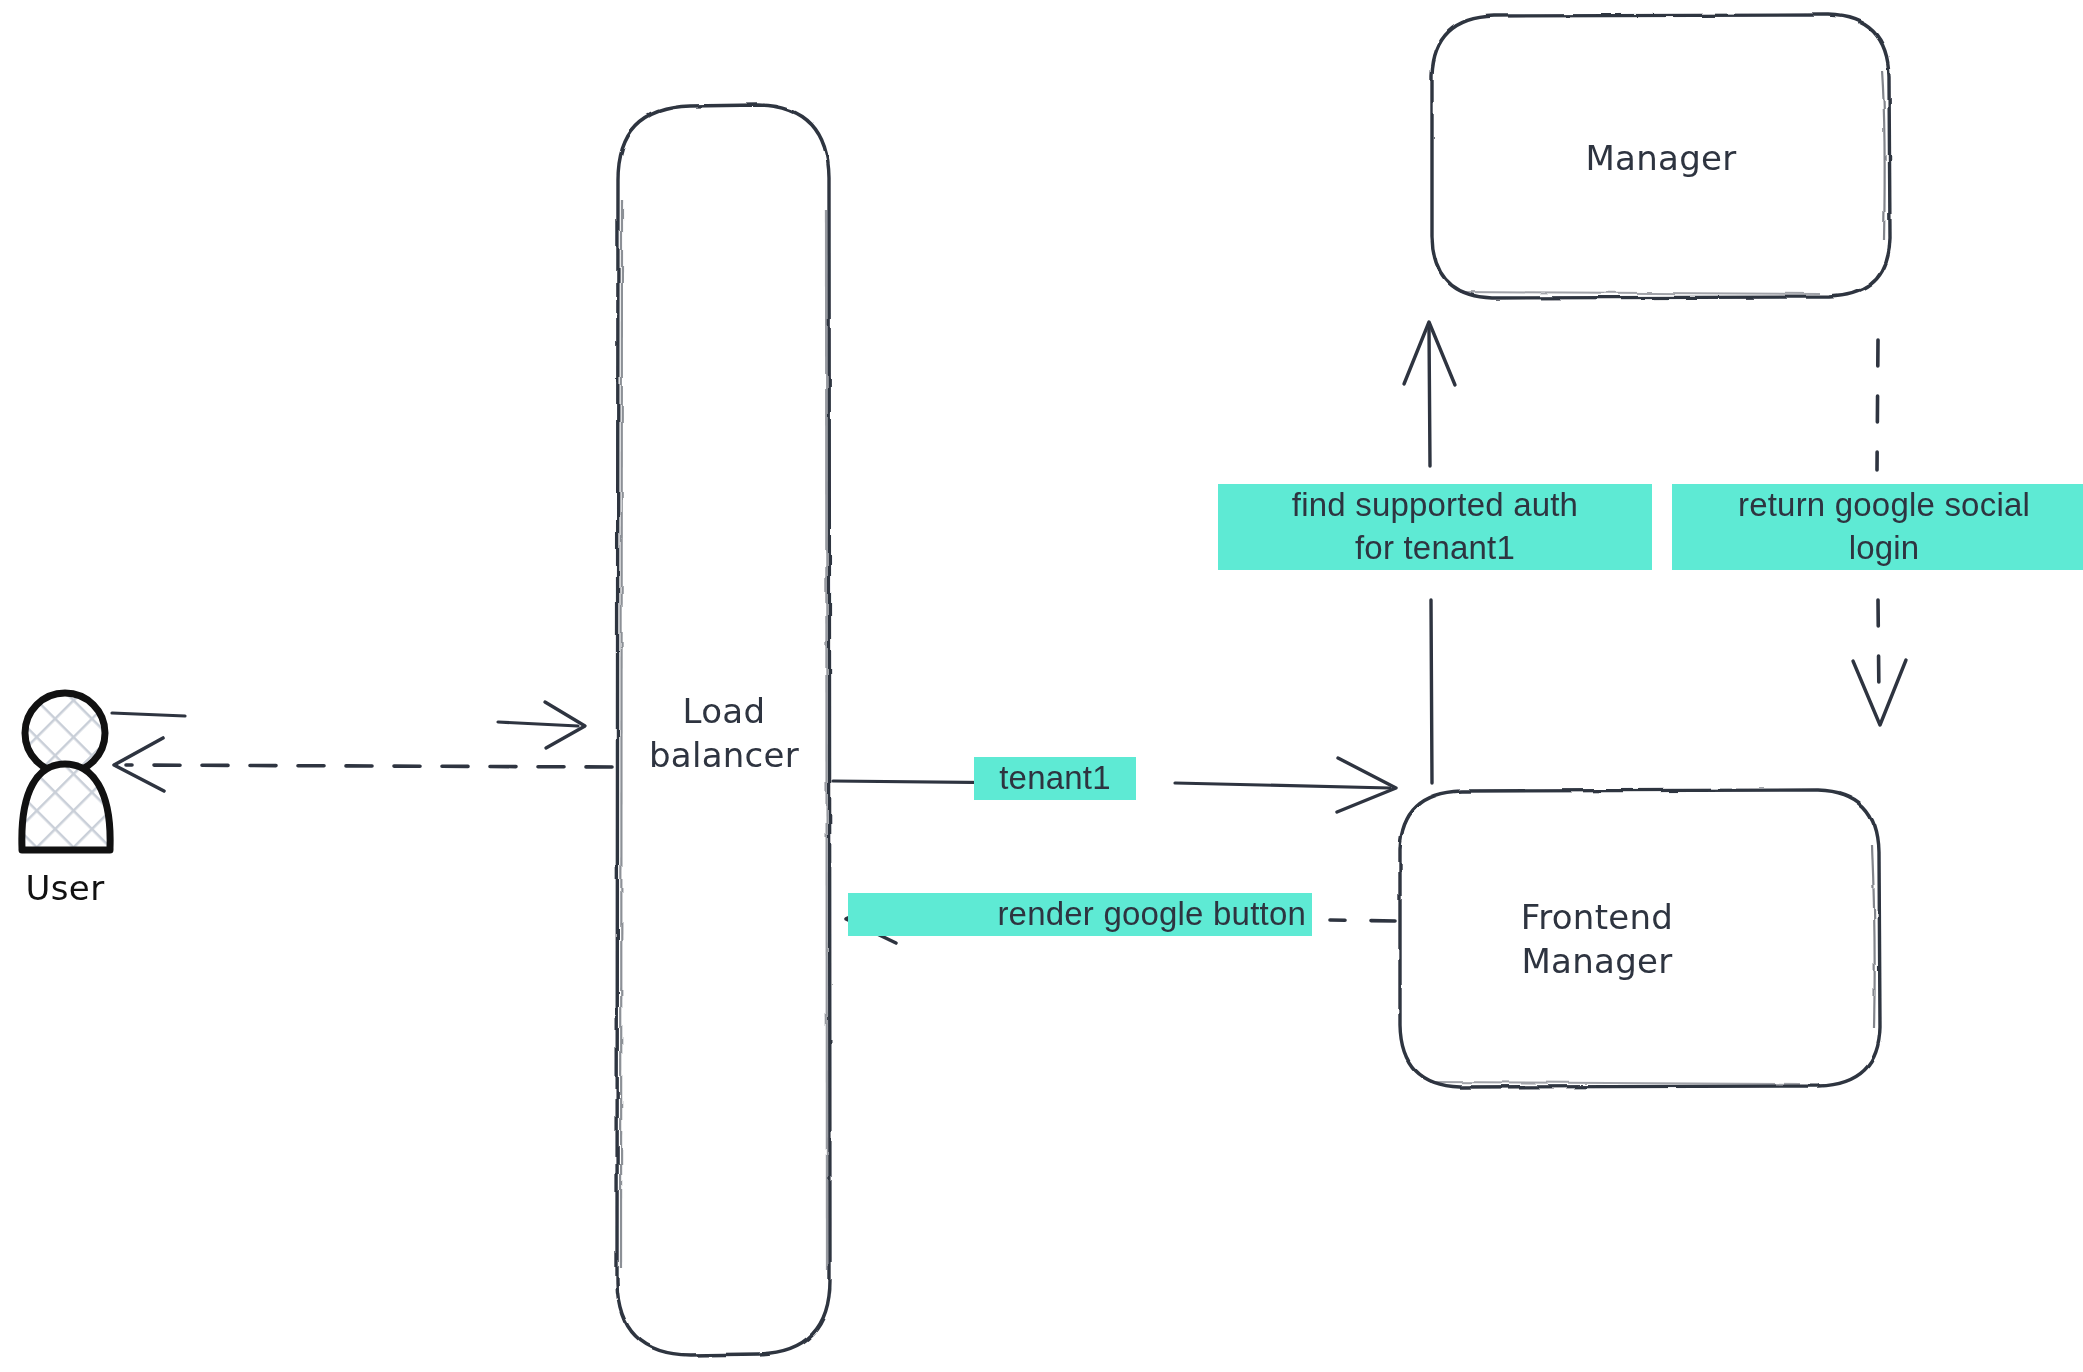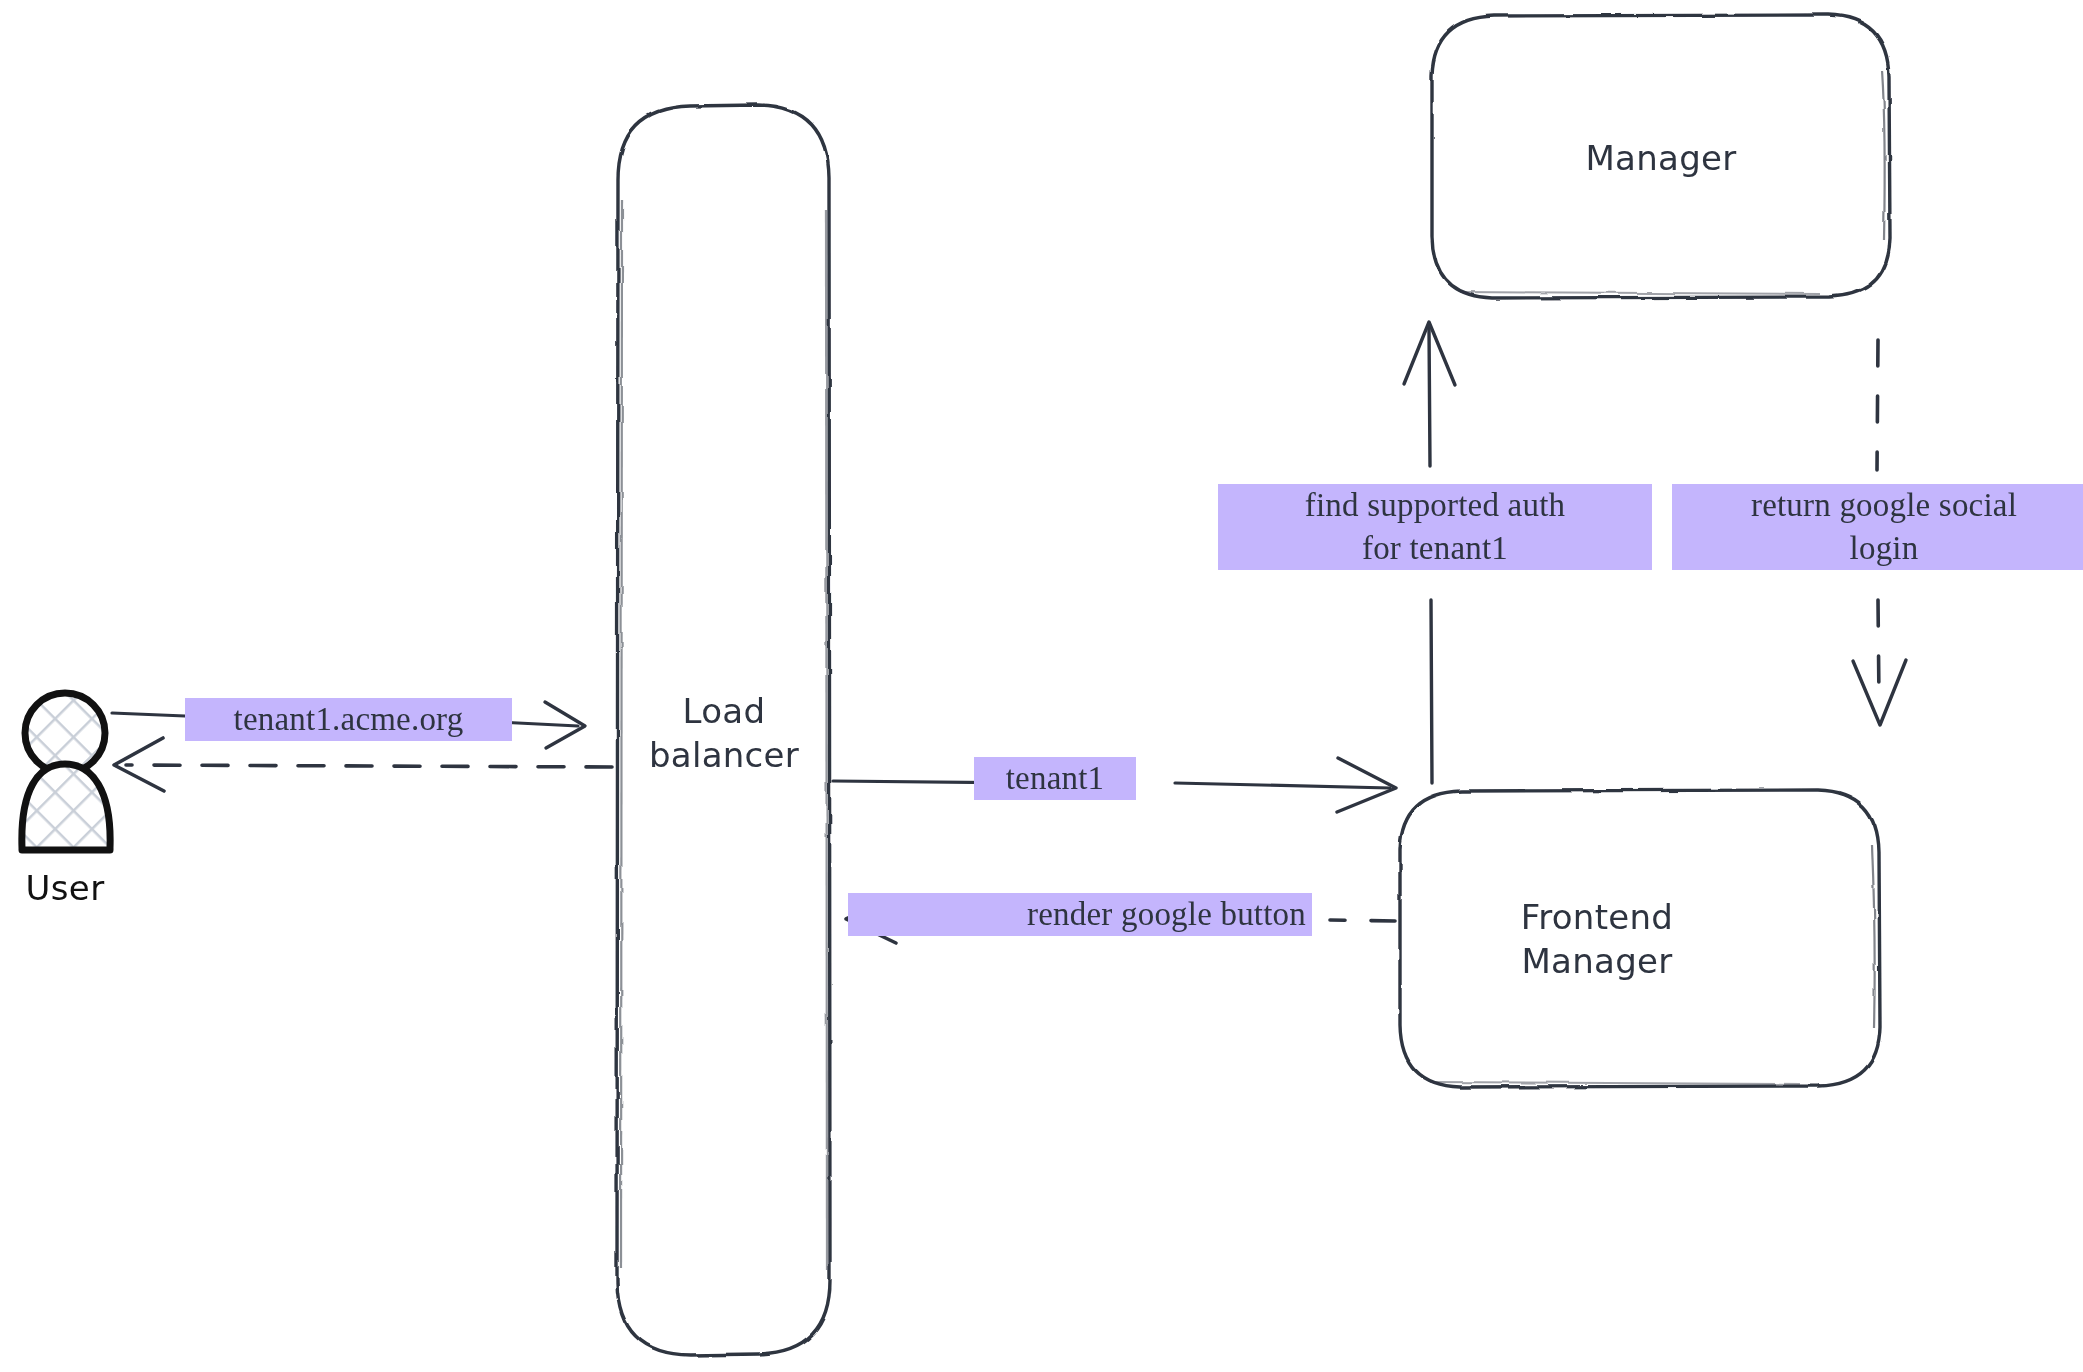--- a/index.html
+++ b/index.html
@@ -29,26 +29,26 @@
     font-size: 34px;
     line-height: 1.28;
     text-align: center;
     white-space: pre-line;
     letter-spacing: 0.3px;
     pointer-events: none;
   }
   .edge-label {
     position: absolute;
     color: #2e3440;
-    font-family: Liberation Serif, serif;
+    font-family: Liberation Sans, sans-serif;
     font-size: 33px;
     line-height: 1.3;
     text-align: center;
     white-space: pre-line;
-    background: #c4b5fd;
+    background: #5eead4;
     padding: 0 6px;
     letter-spacing: 0.2px;
   }
   .actor-label {
     position: absolute;
     color: #111111;
     font-family: "DejaVu Sans", sans-serif;
     font-size: 34px;
     text-align: center;
     letter-spacing: 0.4px;
@@ -138,21 +138,20 @@
   <div class="node-label" style="left:618px; top:690px; width:212px;">Load
 balancer</div>
 
   <div class="node-label" style="left:1432px; top:137px; width:458px;">Manager</div>
 
   <div class="node-label" style="left:1400px; top:896px; width:394px;">Frontend
 Manager</div>
 
   <div class="actor-label" style="left:-10px; top:868px; width:150px;">User</div>
 
-  <div class="edge-label" style="left:185px; top:698px; width:315px;">tenant1.acme.org</div>
 
   <div class="edge-label" style="left:974px; top:757px; width:150px;">tenant1</div>
 
   <div class="edge-label" style="left:848px; top:893px; width:452px; text-align:right;">render google button</div>
 
   <div class="edge-label" style="left:1218px; top:484px; width:422px;">find supported auth
 for tenant1</div>
 
   <div class="edge-label" style="left:1672px; top:484px; width:412px;">return google social
 login</div>

